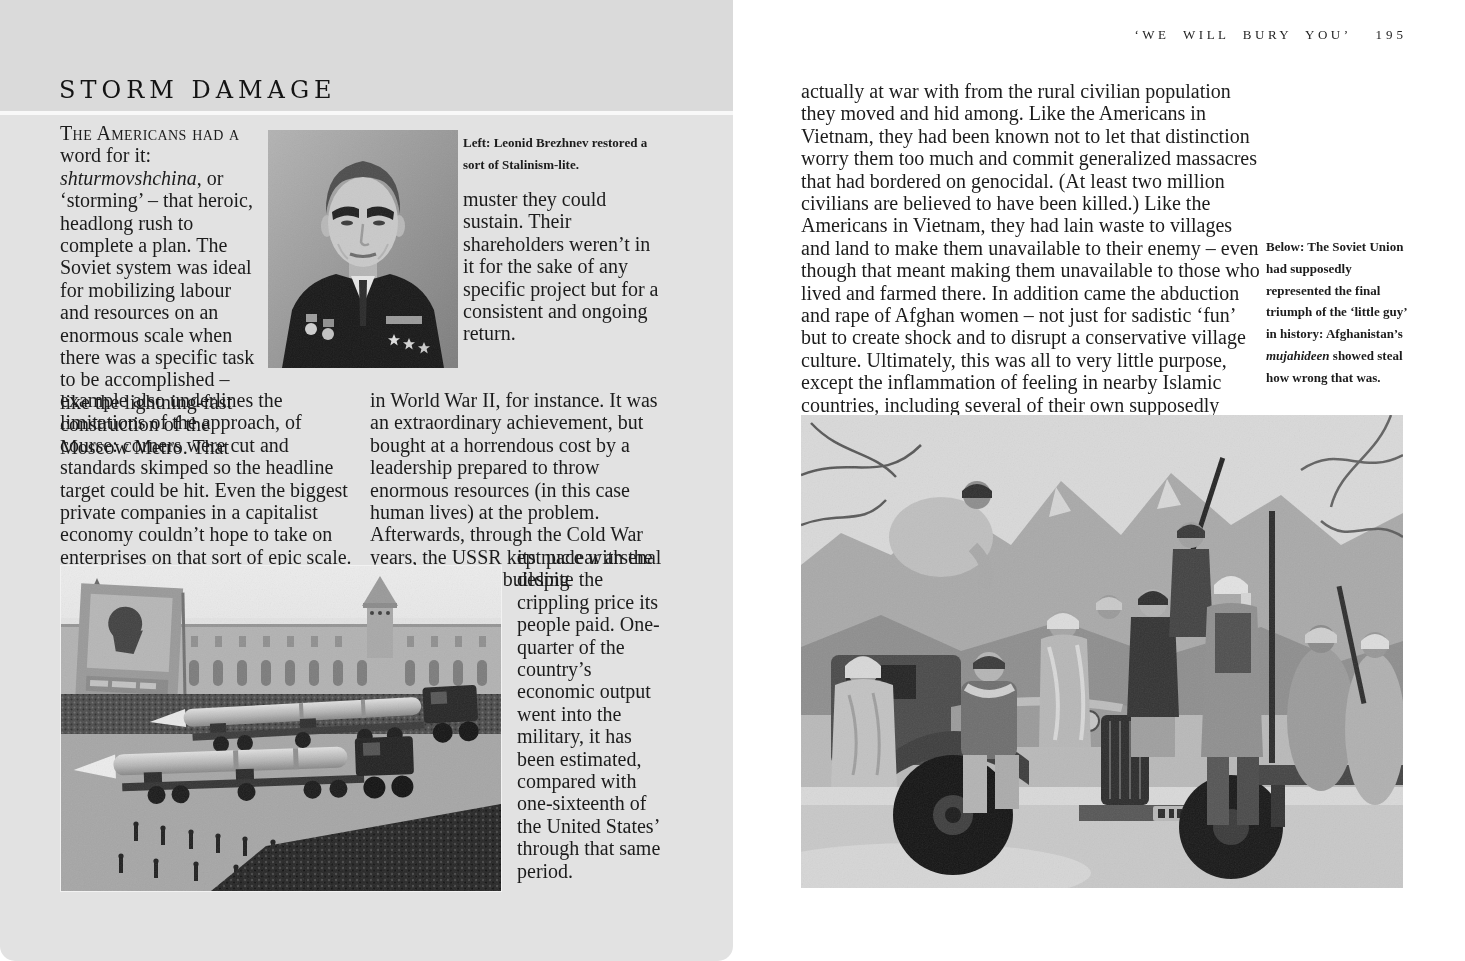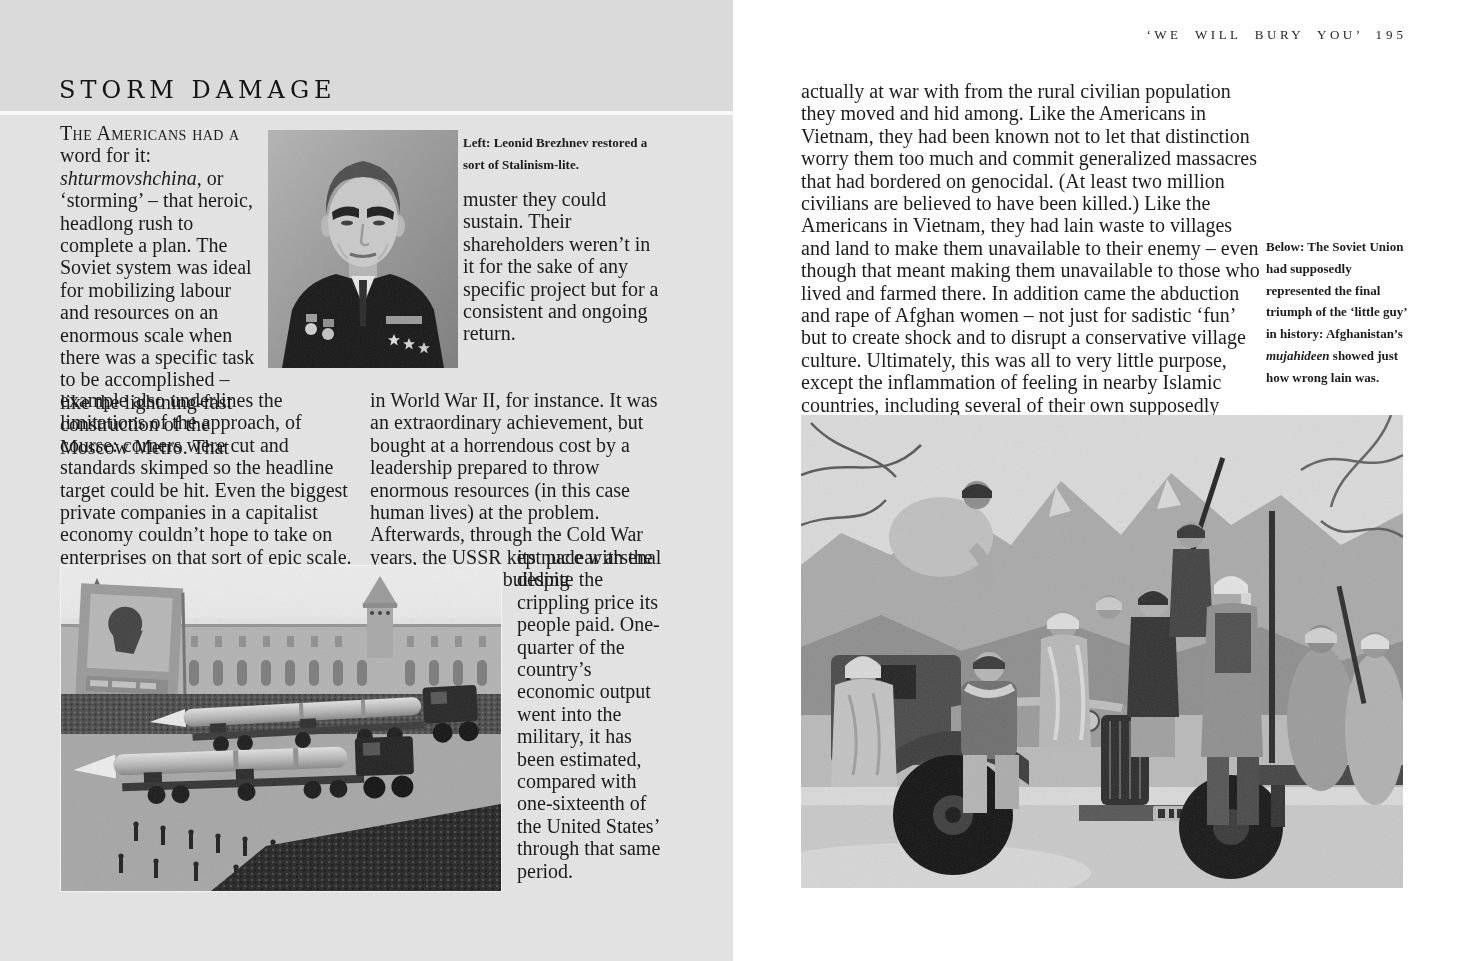--- a/index.html
+++ b/index.html
@@ -2,38 +2,38 @@
 <html><head>
 <meta charset="utf-8">
 <style>
   html,body{margin:0;padding:0;}
   body{
     width:1465px;height:961px;position:relative;overflow:hidden;
     background:#ffffff;font-family:"Liberation Serif",serif;
   }
   .abs{position:absolute;}
   .page{top:0;height:961px;}
-  .left-page{left:0;width:733px;background:#e2e2e2;}
+  .left-page{left:0;width:733px;background:#e2e2e2;border-radius:15px;}
   .right-page{left:733px;width:732px;background:#ffffff;}
   .title-band{left:0;top:0;width:733px;height:111px;background:#dadada;border-bottom:4px solid #f8f8f8;}
   .section-title{
     left:59px;top:76px;font-family:"DejaVu Serif",serif;font-size:24px;
     letter-spacing:5px;color:#141414;white-space:nowrap;
   }
   .bodytext{font-size:20px;line-height:22.4px;color:#1c1c1c;}
   .bodytext p{margin:0;}
   .indent{text-indent:18px;}
   .caption{font-size:13px;line-height:21.8px;font-weight:bold;color:#1c1c1c;}
   .it{font-style:italic;}
   .sc{font-variant:small-caps;letter-spacing:0.4px;}
   .running-head{
     top:27px;right:58px;font-size:13px;letter-spacing:3.5px;word-spacing:7px;
     color:#242424;white-space:nowrap;
   }
-  .running-head .pagenum{margin-left:12px;letter-spacing:4px;text-align:center;}
+  .running-head .pagenum{margin-left:24px;letter-spacing:4px;text-align:center;}
   .photo{display:block;}
   .parade-border{border:1px solid #f2f2f2;}
   svg{display:block;}
 </style>
 </head>
 <body>
 
 <div class="abs page left-page">
   <div class="abs title-band"></div>
   <div class="abs section-title">STORM DAMAGE</div>
@@ -239,21 +239,21 @@
 </div>
 
 <div class="abs page right-page">
   <div class="abs running-head">
     <span>‘WE WILL BURY YOU’</span><span class="pagenum">195</span>
   </div>
 
   <div class="abs bodytext" style="left:68px;top:80px;width:460px;">actually at war with from the rural civilian population they moved and hid among. Like the Americans in Vietnam, they had been known not to let that distinction worry them too much and commit generalized massacres that had bordered on genocidal. (At least two million civilians are believed to have been killed.) Like the Americans in Vietnam, they had lain waste to villages and land to make them unavailable to their enemy – even though that meant making them unavailable to those who lived and farmed there. In addition came the abduction and rape of Afghan women – not just for sadistic ‘fun’ but to create shock and to disrupt a conservative village culture. Ultimately, this was all to very little purpose, except the inflammation of feeling in nearby Islamic countries, including several of their own supposedly ‘Soviet’ republics.</div>
 
   <div class="abs caption" style="left:533px;top:236px;width:152px;">
-    <span>Below: The Soviet Union had supposedly represented the final triumph of the ‘little guy’ in history: Afghanistan’s </span><span class="it">mujahideen</span><span> showed just how wrong lain was.</span>
+    <span>Below: The Soviet Union had supposedly represented the final triumph of the ‘little guy’ in history: Afghanistan’s </span><span class="it">mujahideen</span><span> showed steal how wrong that was.</span>
   </div>
 
   <div class="abs photo" style="left:68px;top:415px;width:602px;height:473px;">
     <svg viewBox="0 0 602 473" width="602" height="473">
       <defs>
         <filter id="gC">
             <feTurbulence type="fractalNoise" baseFrequency="0.8" numOctaves="2" stitchTiles="stitch"></feTurbulence>
             <feColorMatrix type="saturate" values="0"></feColorMatrix>
           </filter>
       </defs>

